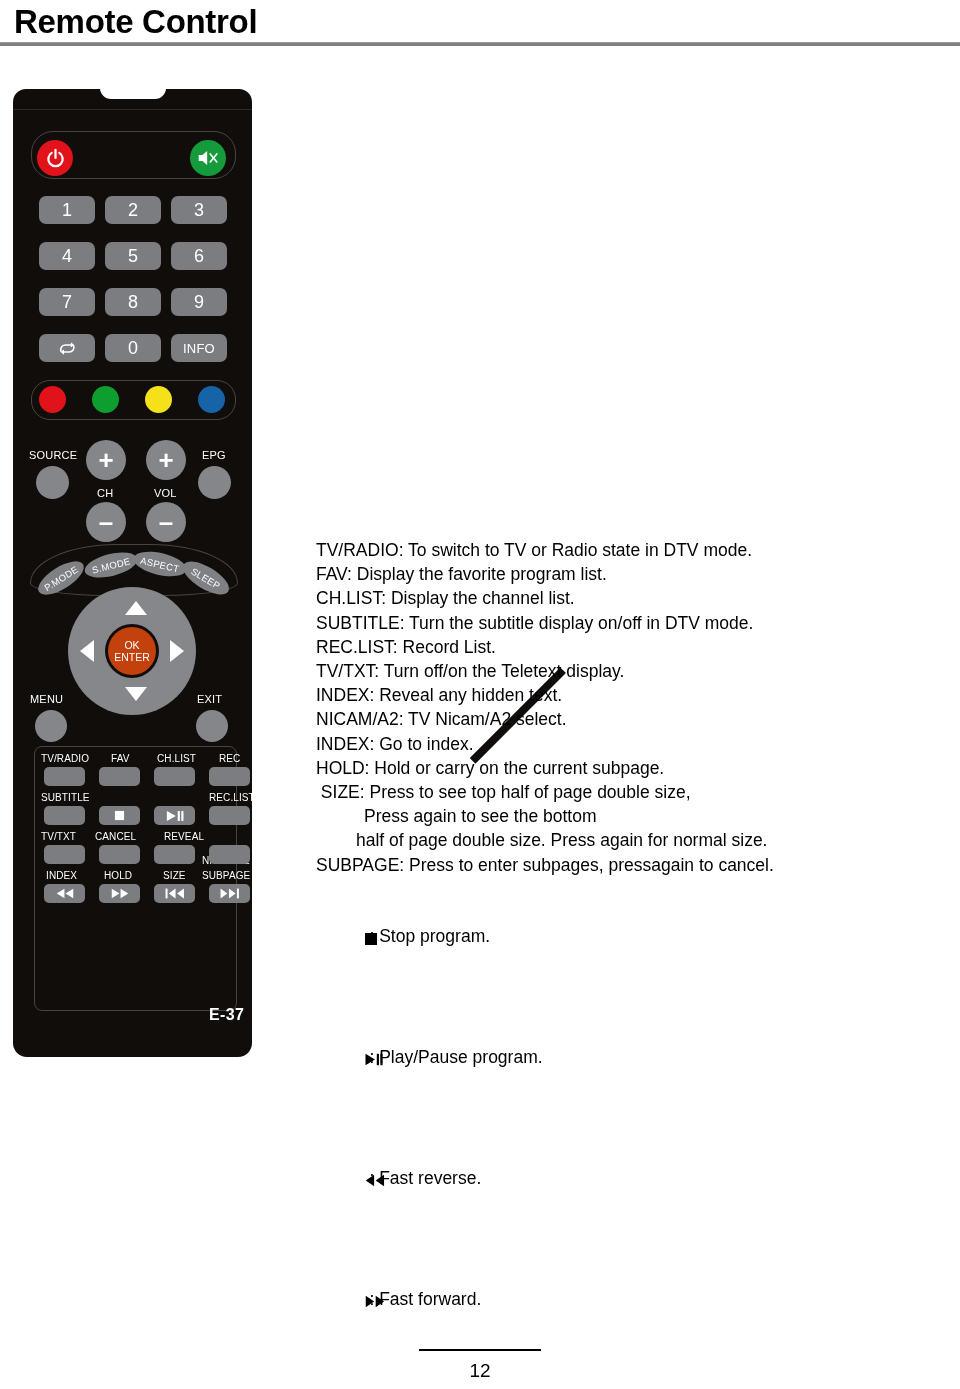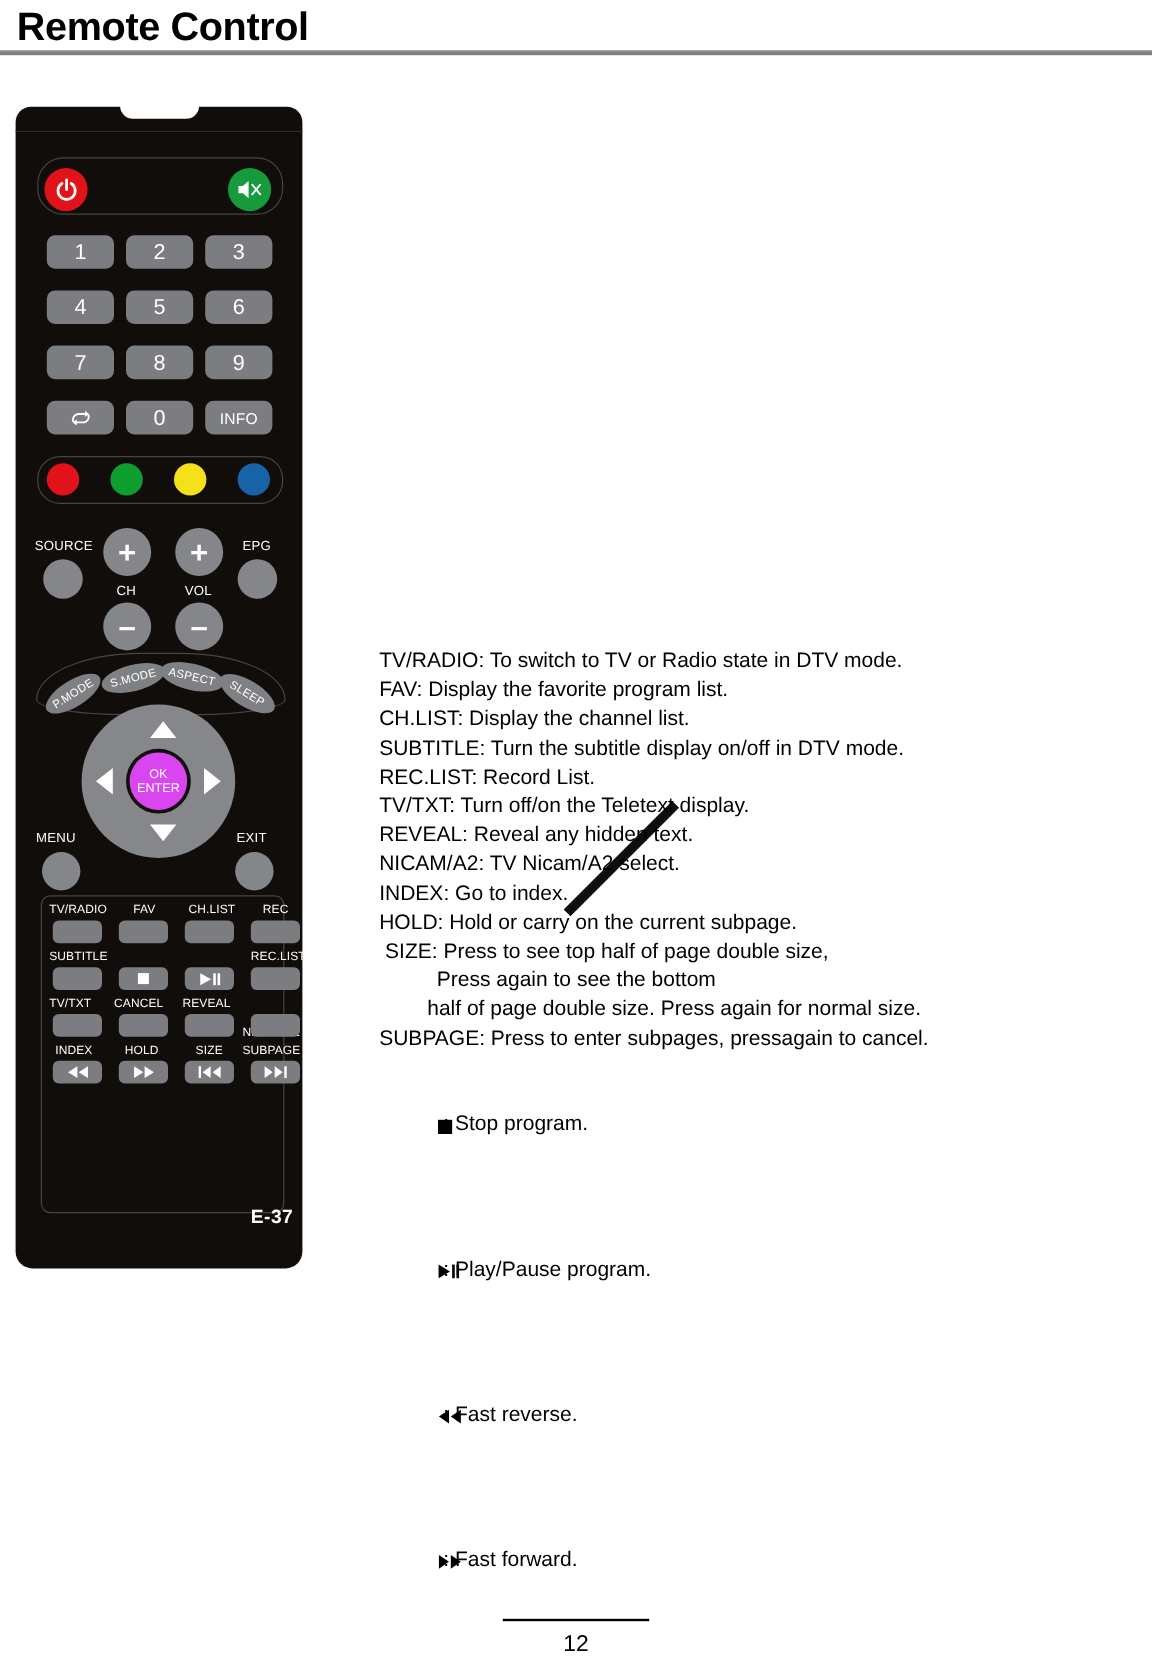--- a/index.html
+++ b/index.html
@@ -186,21 +186,21 @@
     left: 92px; top: 535px;
     width: 54px; height: 54px;
     border-radius: 50%;
     background: #100d0b;
   }
   .dpad-center {
     position: absolute;
     left: 95px; top: 538px;
     width: 48px; height: 48px;
     border-radius: 50%;
-    background: #d946ef;
+    background: #c2410c;
     display: flex; flex-direction: column;
     align-items: center; justify-content: center;
     color: #ffffff; font-size: 10.5px; line-height: 12px;
   }
   .dpad-gap {
     position: absolute;
     background: #100d0b;
   }
   .arrow { position: absolute; width: 0; height: 0; }
   .arr-up    { left: 112px; top: 512px; border-left: 11px solid transparent; border-right: 11px solid transparent; border-bottom: 14px solid #ffffff; }
@@ -424,21 +424,21 @@
     <svg class="fn-icn" width="18" height="12" viewBox="0 0 20 12">
       <path fill="#fff" d="M1 0.5l10 5.5L1 11.5z"></path>
       <rect x="13" y="0.5" width="2.4" height="11" fill="#fff"></rect>
       <rect x="17" y="0.5" width="2.4" height="11" fill="#fff"></rect>
     </svg>
   </div>
   <div class="fn-btn" style="left:196px; top:717px;"></div>
 
   <div class="fn-lbl" style="left:28px;  top:742px;">TV/TXT</div>
   <div class="fn-lbl" style="left:82px;  top:742px;">CANCEL</div>
-  <div class="fn-lbl" style="left:120px; top:742px;padding-left:19px;">REVEAL</div>
+  <div class="fn-lbl" style="left:132px; top:742px;padding-left:19px;">REVEAL</div>
   <div class="fn-lbl" style="left:189px; top:742px;margin-top:24px;">NICAM/A2</div>
   <div class="fn-btn" style="left:31px;  top:756px;"></div>
   <div class="fn-btn" style="left:86px;  top:756px;"></div>
   <div class="fn-btn" style="left:141px; top:756px;"></div>
   <div class="fn-btn" style="left:196px; top:756px;"></div>
 
   <div class="fn-lbl" style="left:33px;  top:781px;">INDEX</div>
   <div class="fn-lbl" style="left:91px;  top:781px;">HOLD</div>
   <div class="fn-lbl" style="left:150px; top:781px;">SIZE</div>
   <div class="fn-lbl" style="left:189px; top:781px;">SUBPAGE</div>
@@ -473,21 +473,21 @@
   <div class="brand">andersson</div>
 </div>
 
 <div class="desc">
   <div class="ln">TV/RADIO: To switch to TV or Radio state in DTV mode.</div>
   <div class="ln">FAV: Display the favorite program list.</div>
   <div class="ln">CH.LIST: Display the channel list.</div>
   <div class="ln">SUBTITLE: Turn the subtitle display on/off in DTV mode.</div>
   <div class="ln">REC.LIST: Record List.</div>
   <div class="ln">TV/TXT: Turn off/on the Teletext display.</div>
-  <div class="ln">REVEAL: Reveal any hidden text.</div>
+  <div class="ln">INDEX: Reveal any hidden text.</div>
   <div class="ln">NICAM/A2: TV Nicam/A2 select.</div>
   <div class="ln">INDEX: Go to index.</div>
   <div class="ln">HOLD: Hold or carry on the current subpage.</div>
   <div class="ln"> SIZE: Press to see top half of page double size,</div>
   <div class="ln indent1">Press again to see the bottom</div>
   <div class="ln indent2">half of page double size. Press again for normal size.</div>
   <div class="ln">SUBPAGE: Press to enter subpages, pressagain to cancel.</div>
 
   <div class="ln">
     <span class="sym">

